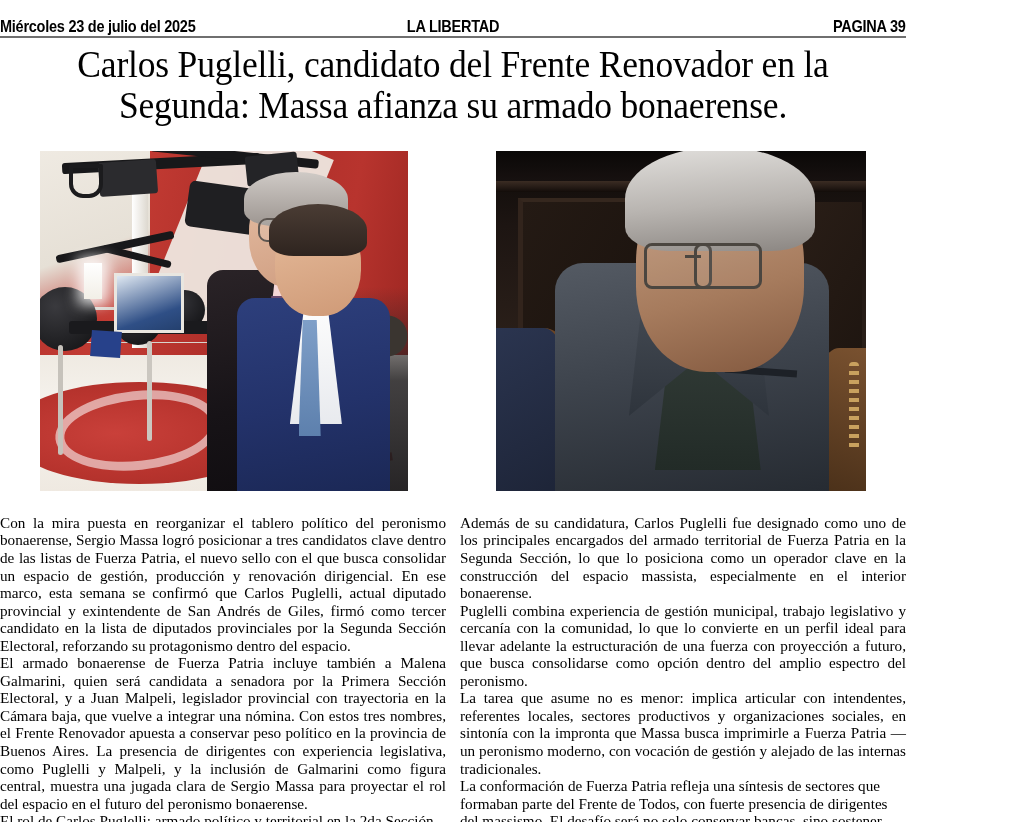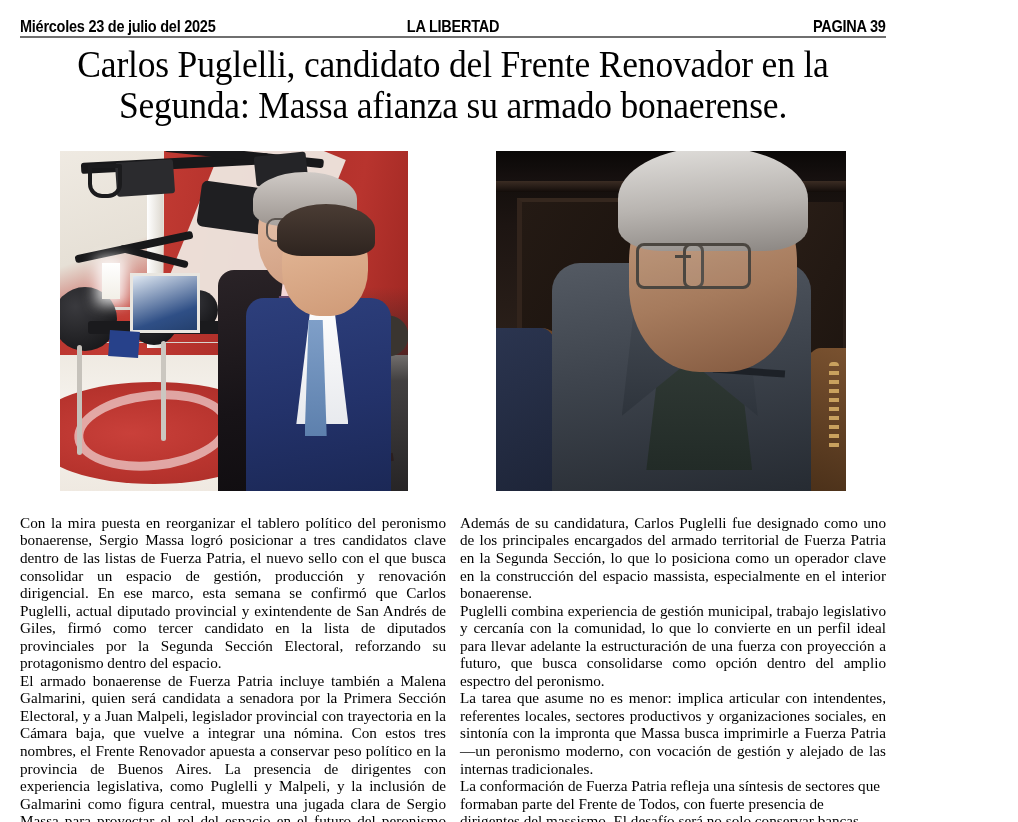--- a/index.html
+++ b/index.html
@@ -15,21 +15,21 @@
     font-family: "Liberation Serif", "DejaVu Serif", serif;
     color: #000000;
     -webkit-font-smoothing: antialiased;
   }
 
   .page {
     position: relative;
     width: 906px;
     height: 822px;
     box-sizing: border-box;
-    padding: 0 20px;
+    padding: 0 0;
   }
 
   
   .masthead {
     position: relative;
     height: 34px;
     display: flex;
     align-items: flex-end;
     justify-content: space-between;
     border-bottom: 2px solid #6f6f6f;

